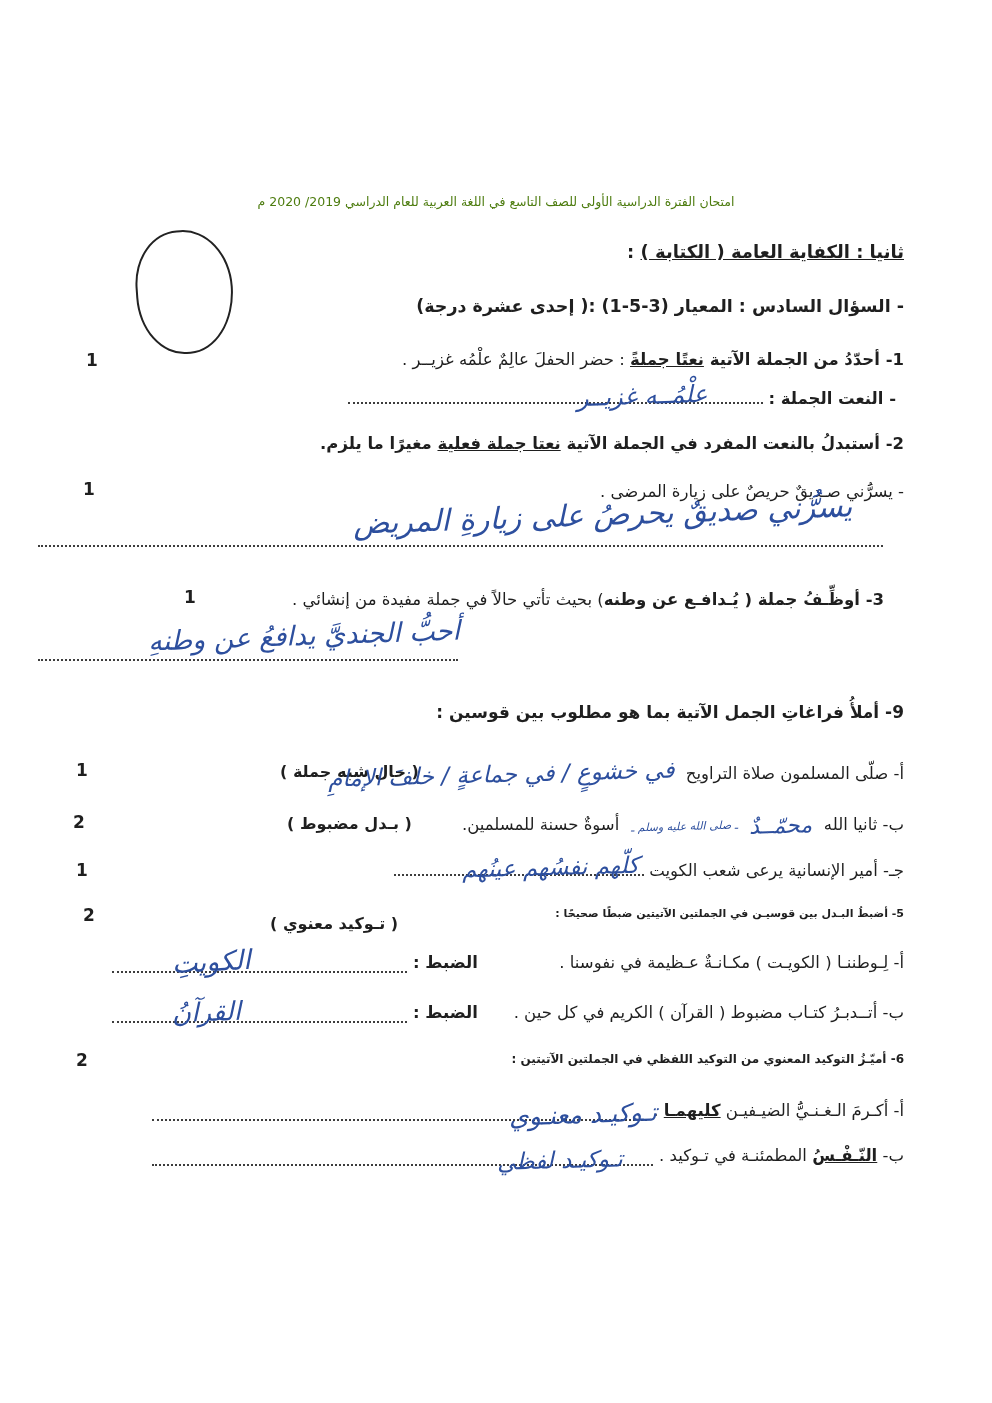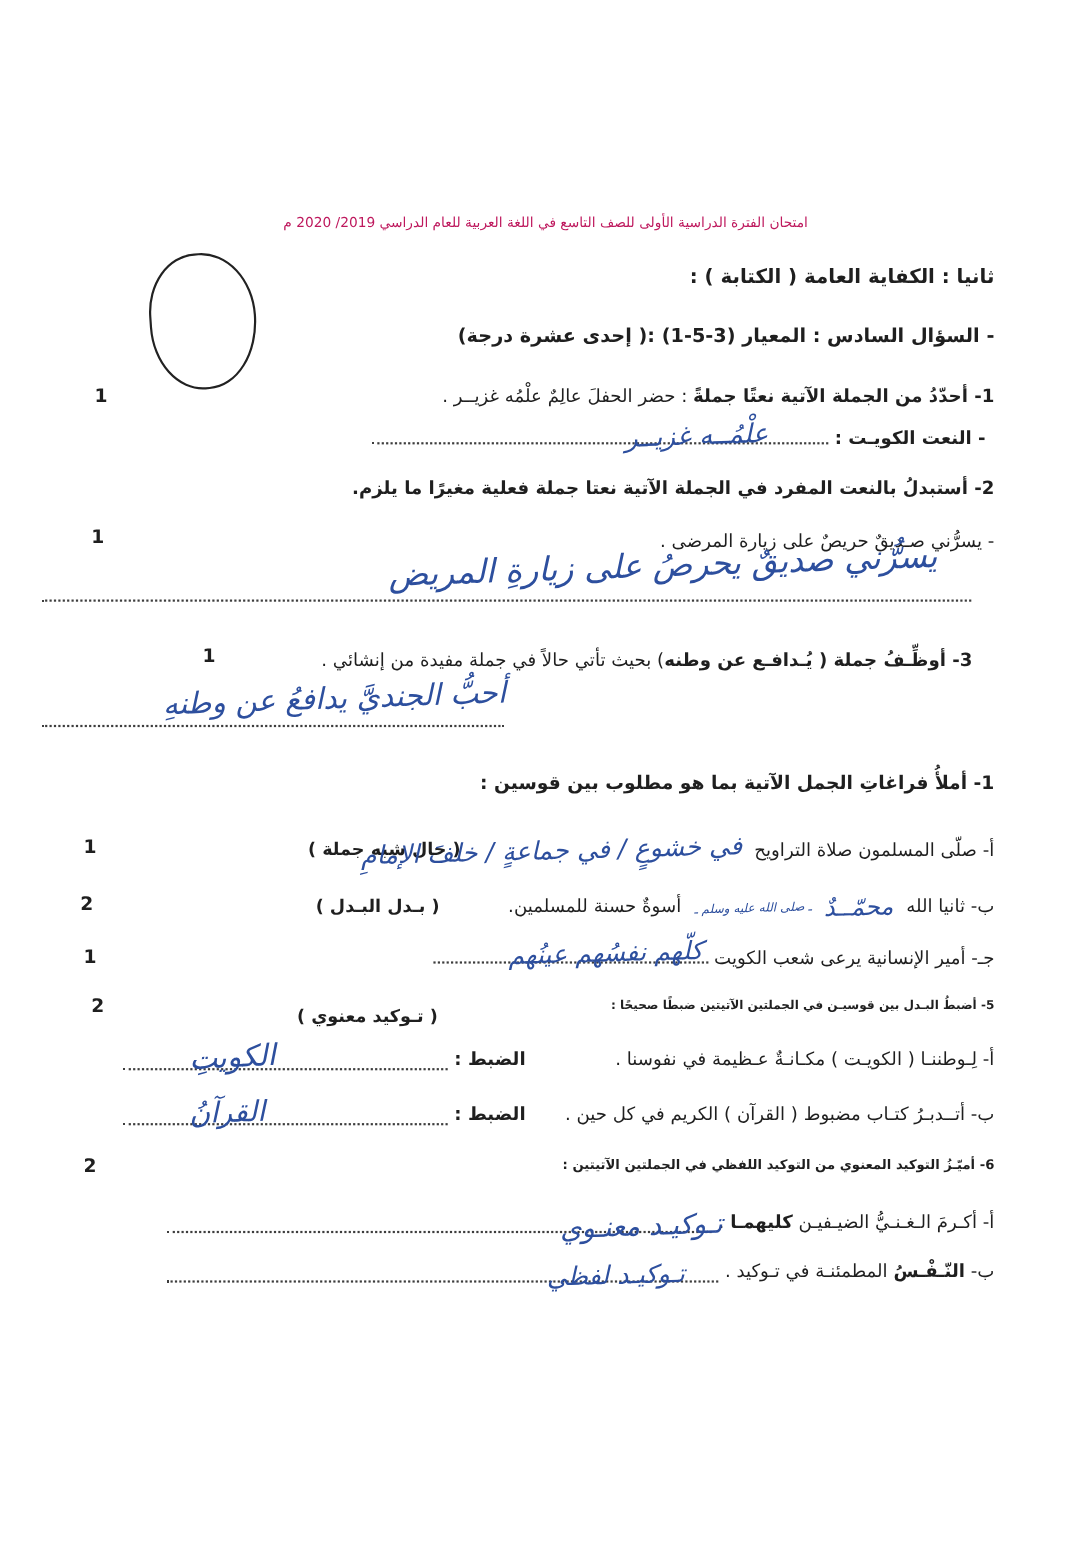--- a/index.html
+++ b/index.html
@@ -5,35 +5,35 @@
   * { margin:0; padding:0; box-sizing:border-box; }
   html,body { background:#ffffff; }
   body { font-family:"DejaVu Sans","Liberation Sans",sans-serif; }
   .page {
     position:relative; width:992px; height:1403px; margin:0 auto;
     background:#ffffff; overflow:hidden; direction:rtl;
   }
   .abs { position:absolute; }
   .printed { color:#1f1f1f; font-size:16.5px; white-space:nowrap; line-height:1.3; }
   .b  { font-weight:bold; }
-  .bu { font-weight:bold; }
+  .bu { font-weight:bold; text-decoration:underline; }
   .hand {
     color:#2d4f9e; font-style:italic; white-space:nowrap; line-height:1;
   }
   .inlinehand { display:inline-block; transform:rotate(-1.5deg); position:relative; top:3px; padding:0 6px; }
   .mark { position:absolute; font-size:17px; font-weight:bold; color:#1f1f1f; }
   .sidelabel { position:absolute; font-size:16px; font-weight:bold; color:#1f1f1f; white-space:nowrap; }
   .dotline {
     position:relative; display:inline-block; height:0.95em;
     border-bottom:2px dotted #3d3d3d; vertical-align:baseline;
   }
   .dotrule { border-bottom:2.5px dotted #3d3d3d; height:0; }
   .row { display:flex; align-items:flex-end; gap:6px; }
   .spacer { flex:1; }
-  .header-line { font-size:12.5px; color:#be185d; letter-spacing:0.2px; }
+  .header-line { font-size:12.5px; color:#4d7c0f; letter-spacing:0.2px; }
   .circle {
     position:absolute; left:136px; top:230px; width:97px; height:124px;
     border:2.5px solid #222; border-radius:48% 52% 50% 50% / 46% 50% 54% 50%;
     transform:rotate(-4deg);
   }
 </style>
 </head>
 <body>
 
 <div class="page">
@@ -50,50 +50,50 @@
 
   <div class="abs" style="top:295px; right:88px;">
     <span class="printed b" style="font-size:17.5px;">- السؤال السادس : المعيار (3-5-1) :( إحدى عشرة درجة)</span>
   </div>
 
   <span class="mark" style="top:350px; left:86px;">1</span>
   <div class="abs printed" style="top:349px; right:88px;">
     <span class="b">1- أحدّدُ من الجملة الآتية </span><span class="bu">نعتًا جملةً</span><span> :  حضر الحفلَ عالِمٌ علْمُه غزيــر .</span>
   </div>
   <div class="abs printed" style="top:388px; right:96px;">
-    <span class="b">- النعت الكويـت : </span><span class="dotline" style="width:415px;"><span class="hand" style="position:absolute; right:55px; bottom:-6px; font-size:24px; transform:rotate(-2deg);">علْمُــه غزيــر</span></span>
+    <span class="b">- النعت الجملة : </span><span class="dotline" style="width:415px;"><span class="hand" style="position:absolute; right:55px; bottom:-6px; font-size:24px; transform:rotate(-2deg);">علْمُــه غزيــر</span></span>
   </div>
 
   <div class="abs printed" style="top:433px; right:88px;">
     <span class="b">2- أستبدلُ بالنعت المفرد في الجملة الآتية </span><span class="bu">نعتا جملة فعلية</span><span class="b"> مغيرًا ما يلزم.</span>
   </div>
   <span class="mark" style="top:479px; left:83px;">1</span>
   <div class="abs printed" style="top:481px; right:88px;">
     <span>- يسرُّني صـديقٌ حريصٌ على زيارة المرضى .</span>
   </div>
   <div class="abs hand" style="top:500px; right:140px; font-size:30px; transform:rotate(-2deg);">يسرُّني صديقٌ يحرصُ على زيارةِ المريض</div>
   <div class="abs dotrule" style="top:545px; left:38px; width:845px;"></div>
 
   <span class="mark" style="top:587px; left:184px;">1</span>
   <div class="abs printed" style="top:589px; right:108px;">
     <span class="b">3- أوظِّـفُ جملة ( </span><span class="b">يُـدافـع عن وطنه</span><span>) بحيث تأتي حالاً في جملة مفيدة من إنشائي .</span>
   </div>
   <div class="abs hand" style="top:622px; right:532px; font-size:27px; transform:rotate(-2deg);">أحبُّ الجنديَّ يدافعُ عن وطنهِ</div>
   <div class="abs dotrule" style="top:659px; left:38px; width:420px;"></div>
 
-  <div class="abs printed b" style="top:701px; right:88px; font-size:17px;">1- أملأُ فراغاتِ الجمل الآتية بما هو مطلوب بين قوسين :</div>
+  <div class="abs printed b" style="top:701px; right:88px; font-size:17px;">9- أملأُ فراغاتِ الجمل الآتية بما هو مطلوب بين قوسين :</div>
 
   <span class="mark" style="top:760px; left:76px;">1</span>
   <span class="sidelabel" style="top:762px; left:280px;">( حال شبه جملة )</span>
   <div class="abs printed" style="top:760px; right:88px;">
     <span>أ- صلّى المسلمون صلاة التراويح </span><span class="hand inlinehand" style="font-size:23px;">في خشوعٍ / في جماعةٍ / خلفَ الإمامِ</span>
   </div>
 
   <span class="mark" style="top:812px; left:73px;">2</span>
-  <span class="sidelabel" style="top:814px; left:287px;">( بـدل البـدل )</span>
+  <span class="sidelabel" style="top:814px; left:287px;">( بـدل مضبوط )</span>
   <div class="abs printed" style="top:812px; right:88px;">
     <span>ب- ثانيا الله </span><span class="hand inlinehand" style="font-size:22px;">محمّــدٌ</span><span class="hand inlinehand" style="font-size:11px; top:0;">ـ صلى الله عليه وسلم ـ</span><span> أسوةٌ حسنة للمسلمين.</span>
   </div>
 
   <span class="mark" style="top:860px; left:76px;">1</span>
   <span class="sidelabel" style="top:914px; left:270px;">( تـوكيد معنوي )</span>
   <div class="abs printed" style="top:860px; right:88px;">
     <span>جـ- أمير الإنسانية يرعى شعب الكويت </span><span class="dotline" style="width:250px;"><span class="hand" style="position:absolute; right:5px; bottom:-5px; font-size:23px; transform:rotate(-1.5deg);">كلّهم نفسُهم عينُهم</span></span>
   </div>
 

